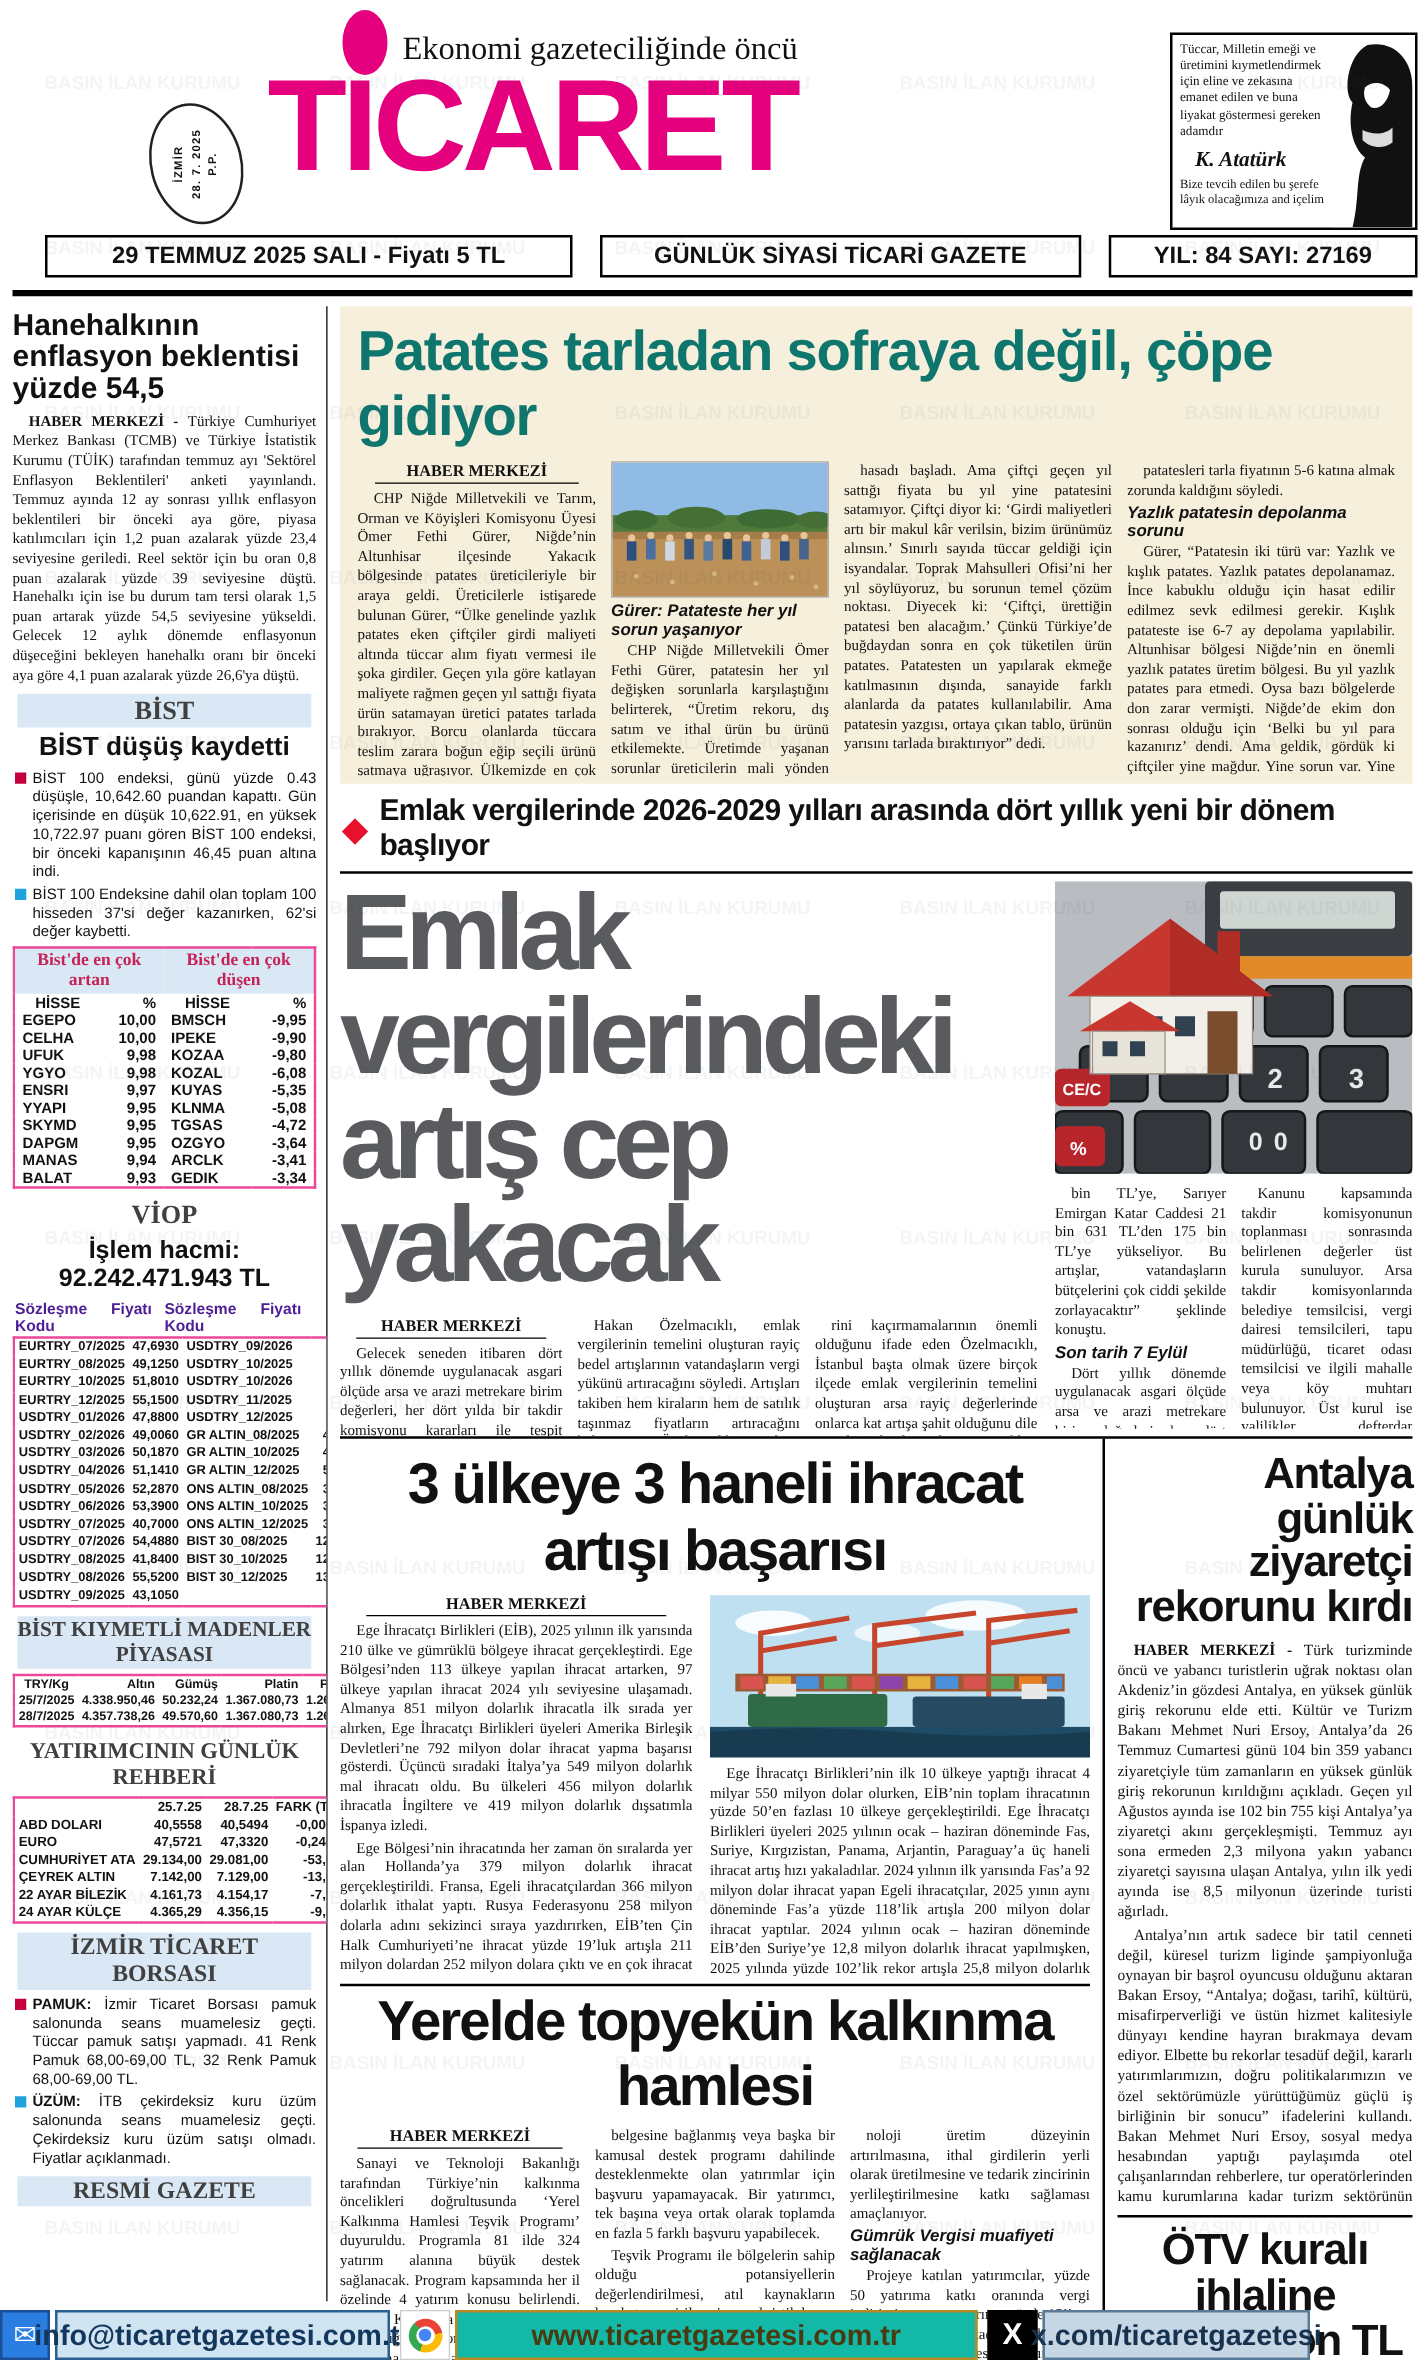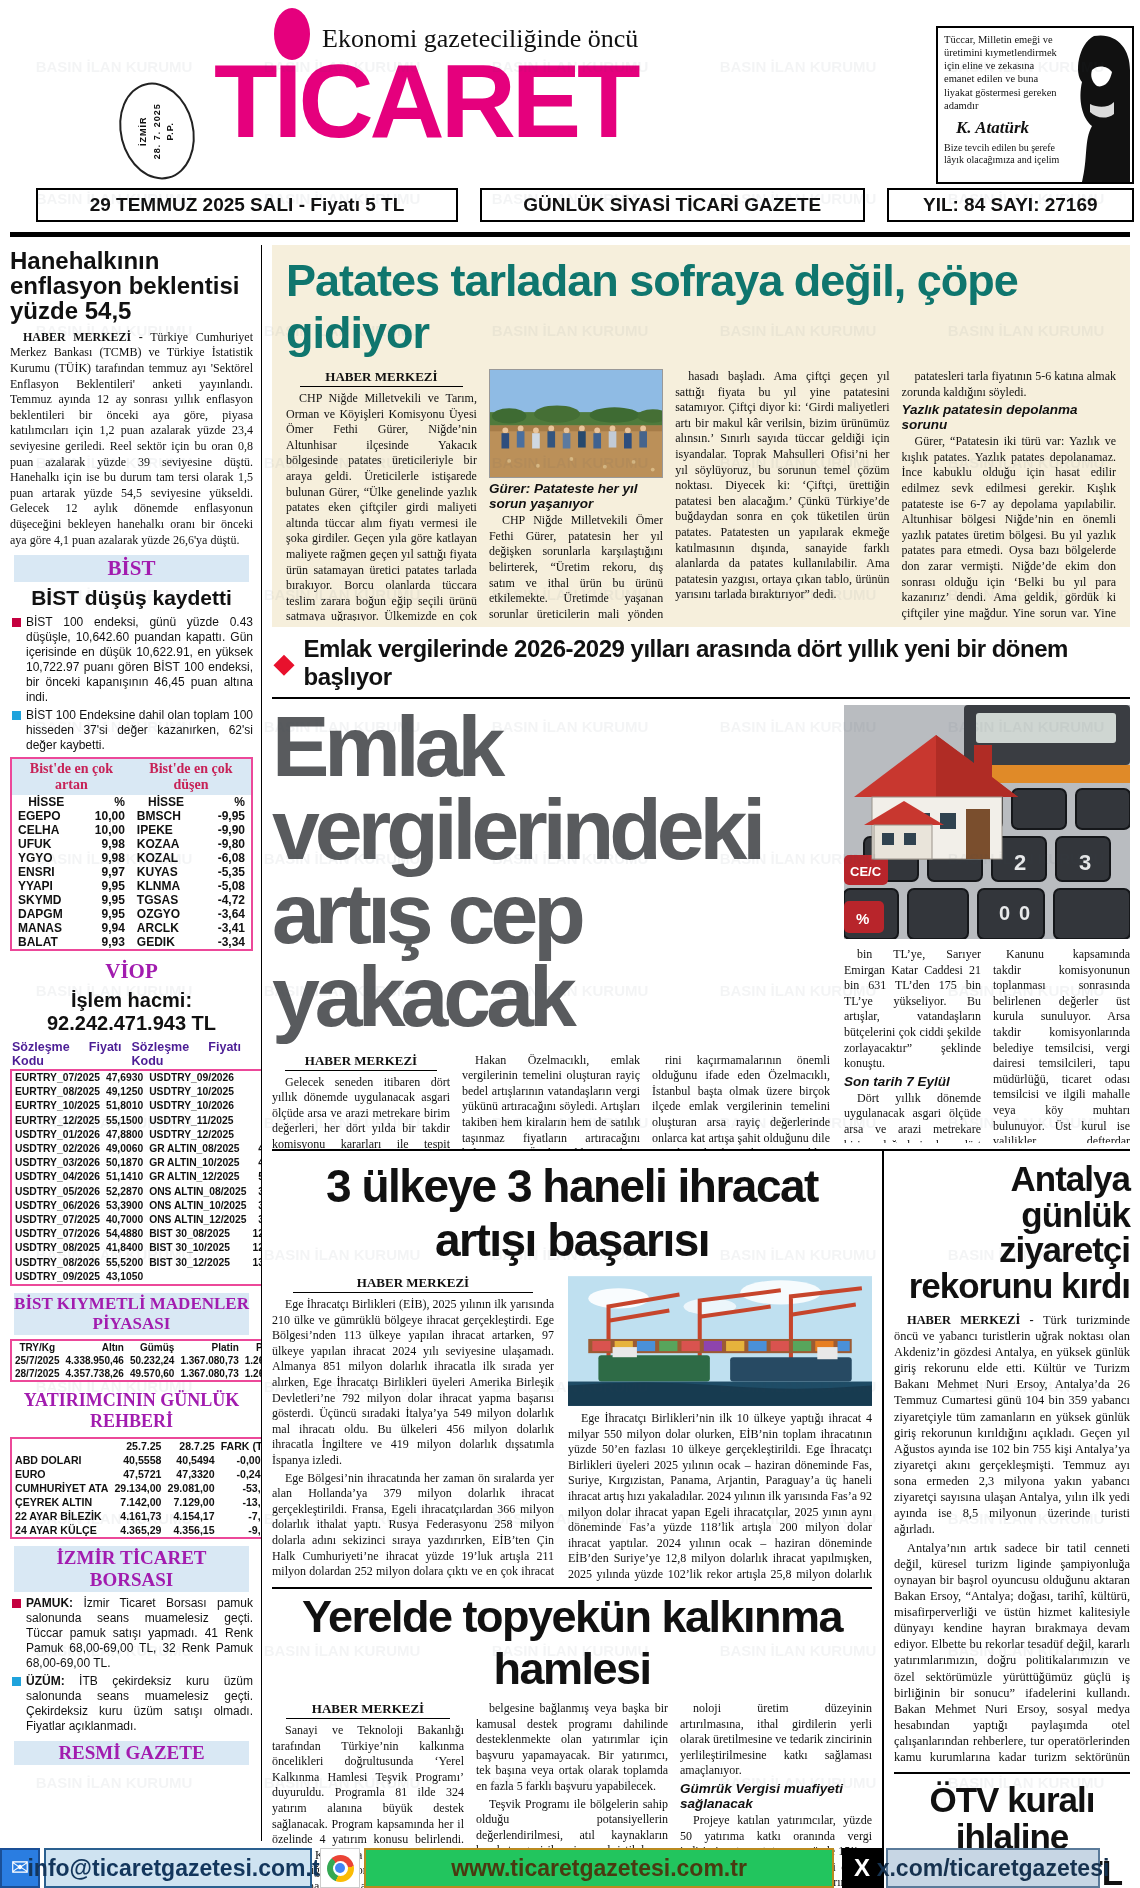--- a/index.html
+++ b/index.html
@@ -37,21 +37,21 @@
   .toprule { height:5px; background:#000; margin:0 10px; }
 
   
   .content { display:flex; padding:8px 10px 0; gap:10px; position:relative; z-index:1; }
   .sidebar { width:252px; flex:0 0 252px; border-right:1px solid #000; padding-right:8px; height:1596px; overflow:hidden; }
   .main { flex:1; min-width:0; }
 
   
   .s-head { font:900 24px "Liberation Sans", sans-serif; line-height:1.04; margin:4px 0 6px; }
   .lead-col p, .col p { font:400 12.3px "Liberation Serif", serif; line-height:1.3; text-align:justify; text-indent:13px; margin-bottom:2px; }
-  .strip { font:700 21px "Liberation Serif", serif; color:#a21caf; text-align:center;
+  .strip { font:700 21px "Liberation Serif", serif; color:#404040; text-align:center;
     background:#d9e8f4; margin:7px 4px 4px; padding:1px 0; }
   .strip.plain { background:transparent; }
   .mini-head { font:700 21px "Liberation Sans", sans-serif; text-align:center; margin:2px 0 5px; }
   .bullet-item { font:400 12px "Liberation Sans", sans-serif; line-height:1.24; text-align:justify;
     padding-left:16px; position:relative; margin-bottom:4px; }
   .bullet-item .sq { position:absolute; left:2px; top:3px; width:9px; height:9px; }
   .sq-red { background:#c4003f; } .sq-blue { background:#1fa3dc; }
   .bullet-item b { font-weight:700; }
   .side-table { width:100%; border:2px solid #ec4899; border-collapse:collapse; font-family:"Liberation Sans", sans-serif; background:#fff;}
   .bist-table th.grp { font:700 14px "Liberation Serif", serif; color:#c72257; background:#d9e8f4; padding:2px; }
@@ -121,21 +121,21 @@
   .storyD-body { height:452px; overflow:hidden;justify-content:center; }
   .storyD-body p, .storyF-body p { font-size:12.4px; }
   .storyF { border-top:2px solid #000; margin-top:8px; padding-top:8px; }
   .storyF-head { font:900 35px "Liberation Sans", sans-serif; letter-spacing:-1px; text-align:center; line-height:1.05; margin-bottom:6px; }
 
   
   .footerbar { position:absolute; left:0; right:0; bottom:0; height:40px; display:flex; gap:8px; align-items:stretch; z-index:2; }
   .chip { display:flex; align-items:stretch; gap:4px; }
   .chip-box { display:flex; align-items:center; justify-content:center; font:700 23px "Liberation Sans", sans-serif; padding:0 14px; border-width:2px; border-style:solid; white-space:nowrap; }
   .chip-email .chip-box { background:#cfe3f1; border-color:#2a5f8f; color:#13365c; width:268px; }
-  .chip-web .chip-box { background:#22c55e; border-color:#b98a1f; color:#4a3a10; width:470px;text-align:right; }
+  .chip-web .chip-box { background:#14b8a6; border-color:#b98a1f; color:#4a3a10; width:418px;text-align:right; }
   .chip-x .chip-box { background:#c7d6e4; border-color:#5a7a99; color:#16324f; width:214px; }
   .icon-tile { width:40px; display:flex; align-items:center; justify-content:center; }
   .mail-tile { background:#2a7de1; border:2px solid #1a4f96; color:#fff; font-size:22px; }
   .chrome-tile { background:#fff; border:1px solid #ccc; }
   .chrome-icon { width:27px; height:27px; border-radius:50%;
     background:conic-gradient(from -40deg, #ea4335 0 120deg, #fbbc05 120deg 240deg, #34a853 240deg 360deg);
     display:flex; align-items:center; justify-content:center; }
   .chrome-mid { width:15px; height:15px; border-radius:50%; background:#fff; display:flex; align-items:center; justify-content:center; }
   .chrome-core { width:10px; height:10px; border-radius:50%; background:#4285f4; }
   .x-tile { background:#000; border:2px solid #000; color:#fff; font:900 24px "Liberation Sans", sans-serif; }

